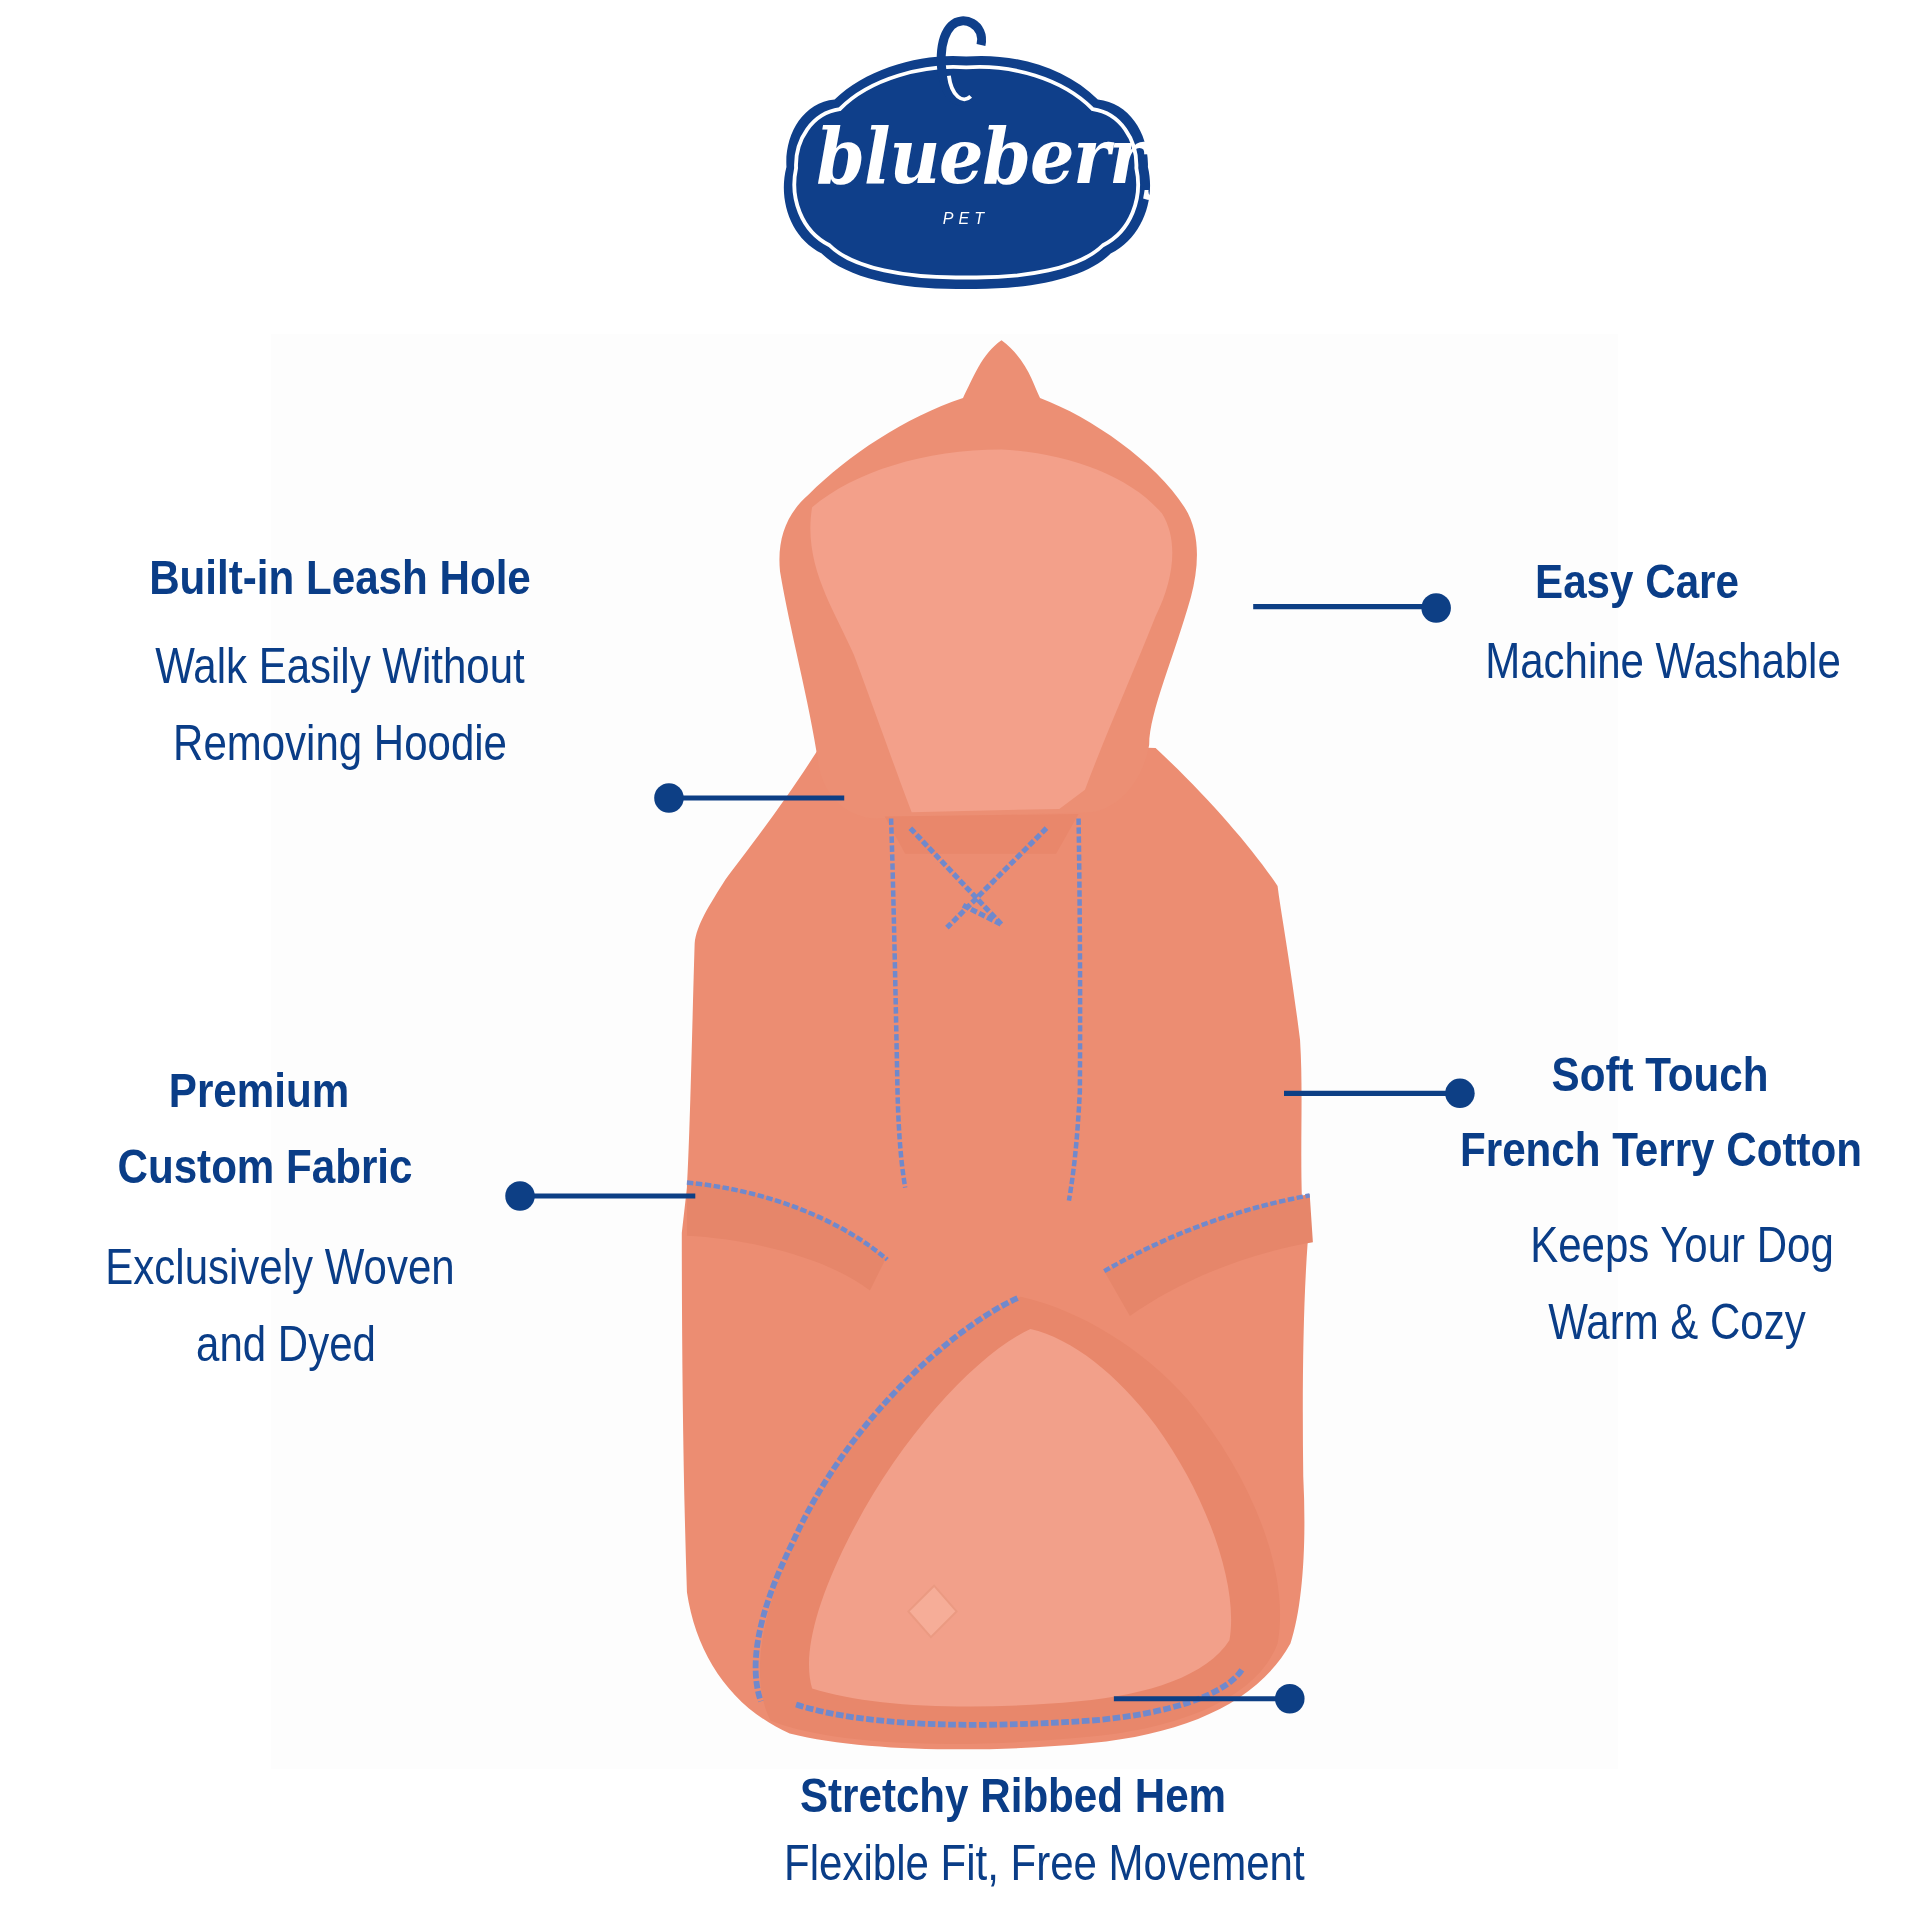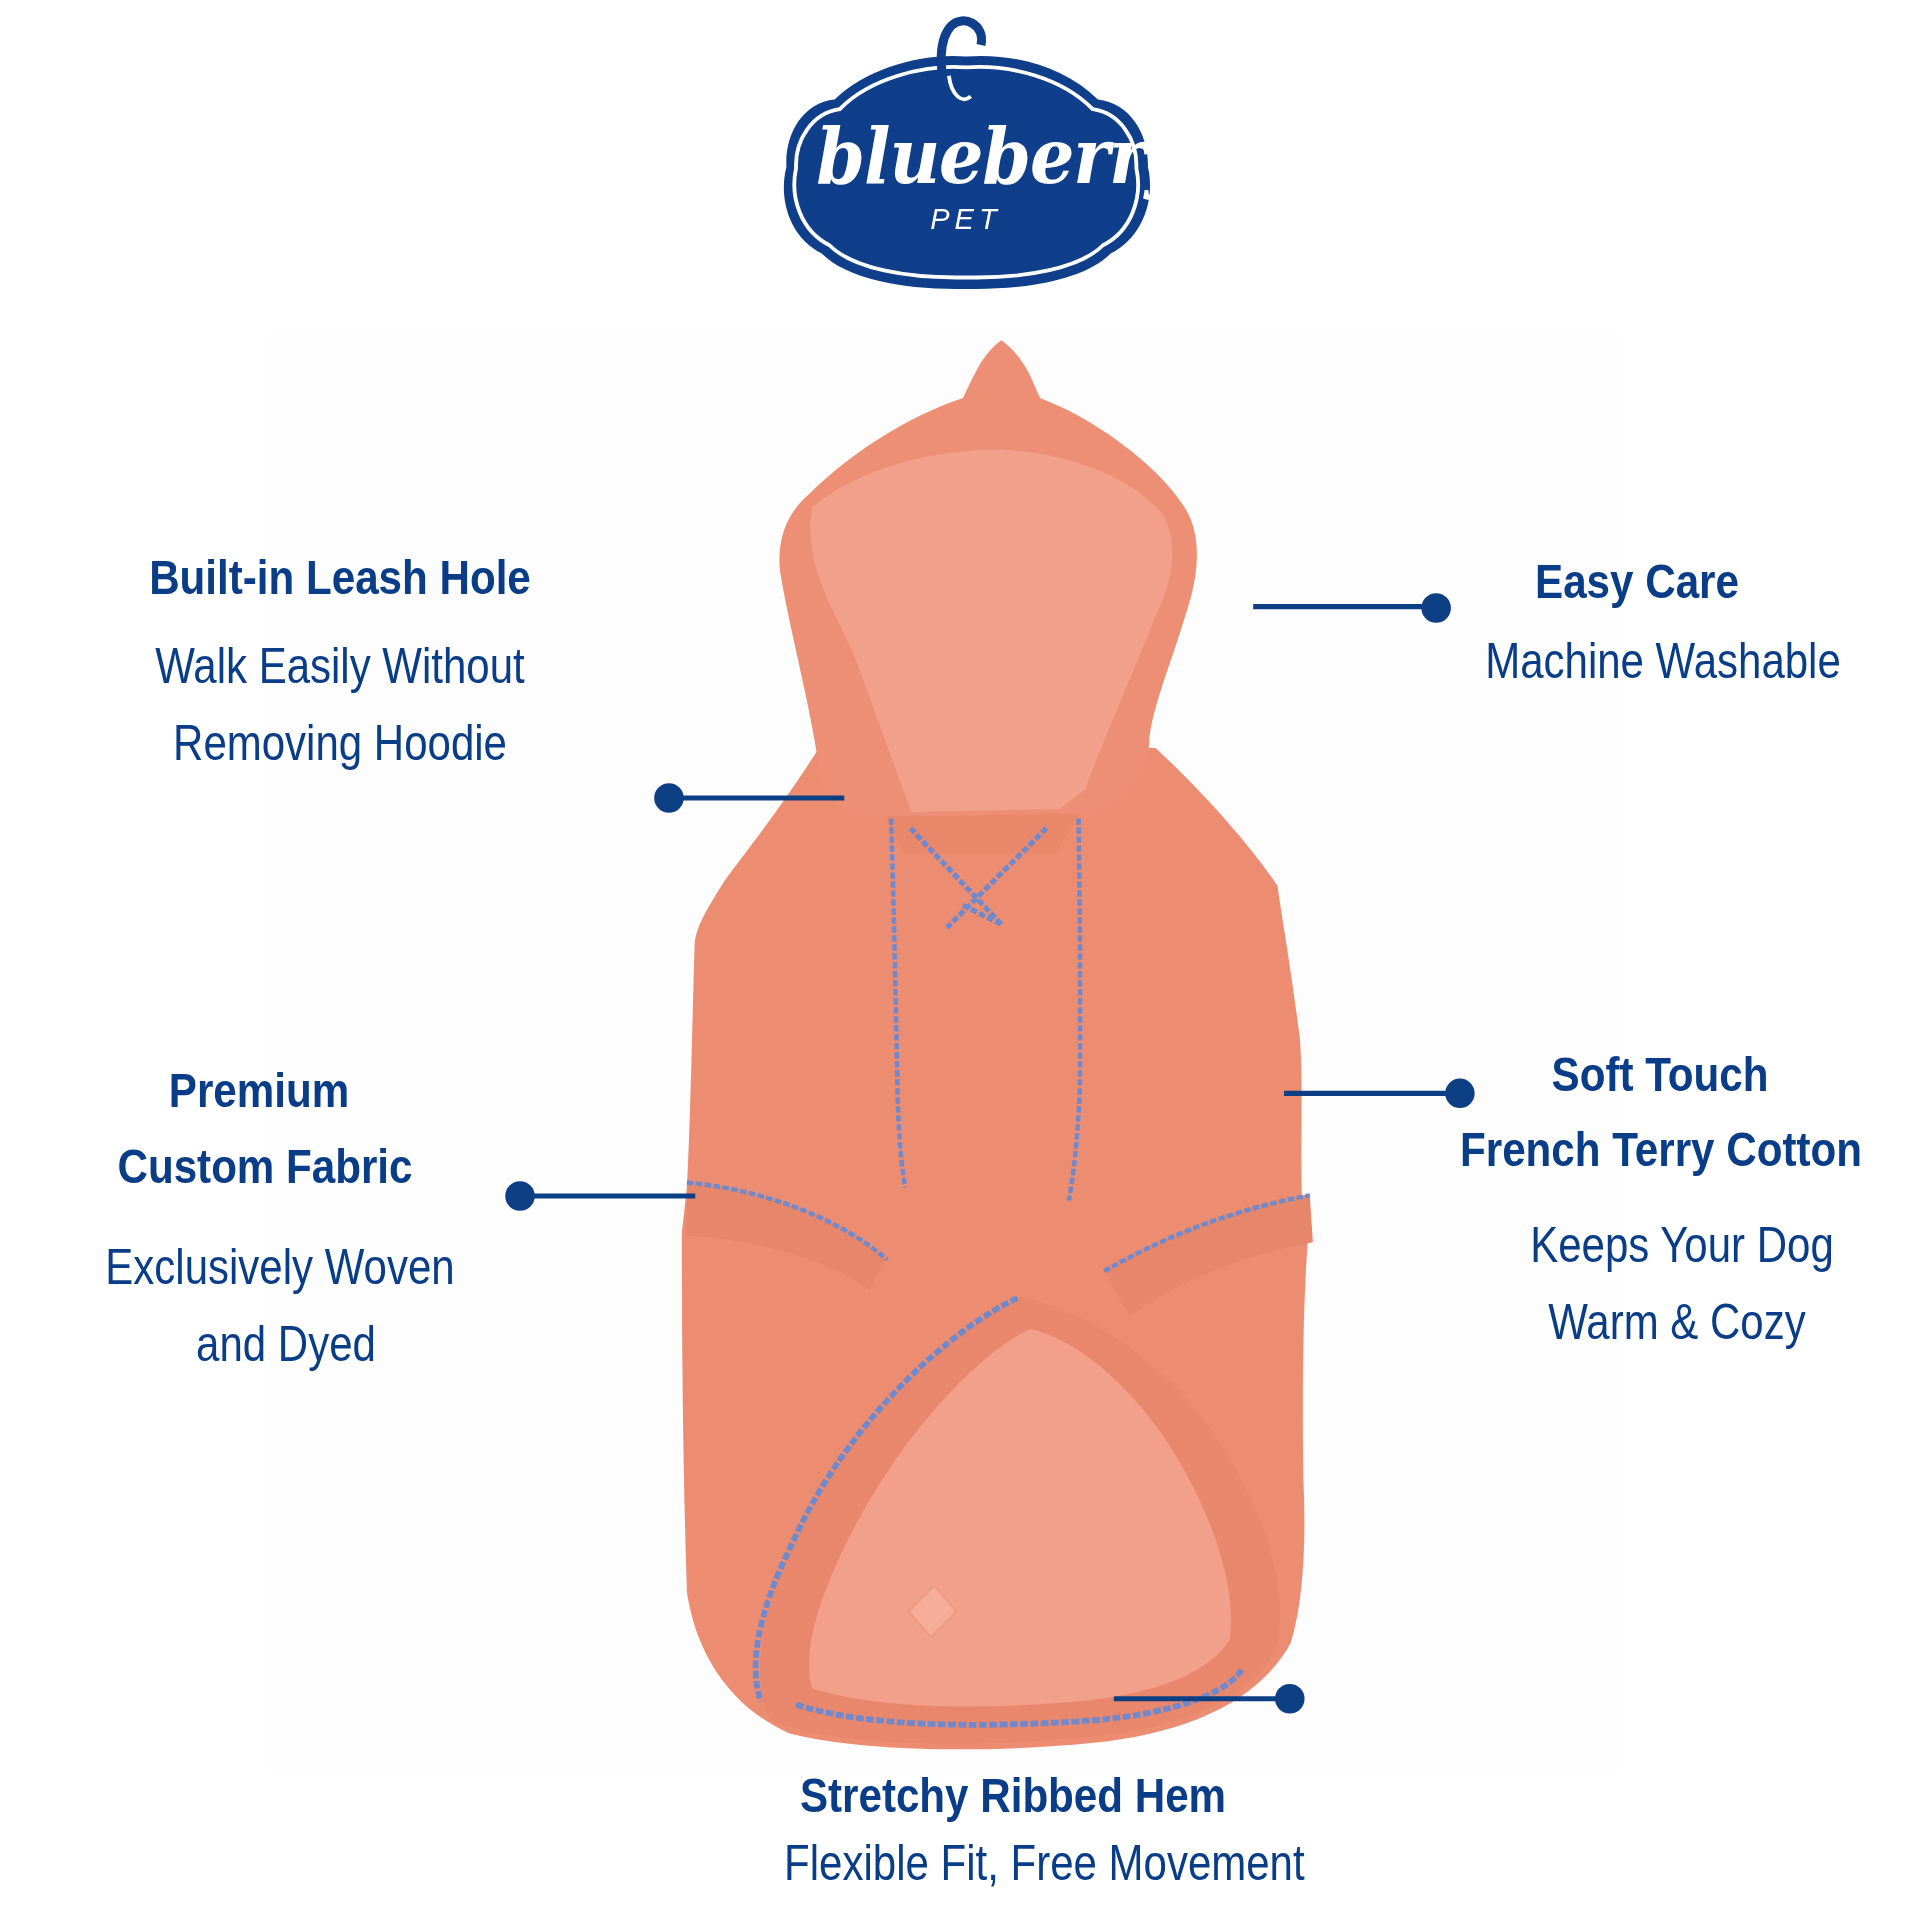--- a/index.html
+++ b/index.html
@@ -7,21 +7,21 @@
          font-family:"Liberation Sans", "DejaVu Sans", sans-serif; }
   .photo-bg { position:absolute; left:271px; top:334px; width:1347px; height:1435px; background:#fdfdfd; }
   svg.art { position:absolute; left:0; top:0; width:1926px; height:1926px; }
   .txt { position:absolute; white-space:nowrap; color:#0a3d87; text-align:center;
          transform-origin:center top; }
   .h { font-weight:700; font-size:49px; line-height:49px; transform:scaleX(0.86); }
   .s { font-weight:400; font-size:50px; line-height:50px; transform:scaleX(0.84); }
   .logo-word { position:absolute; color:#ffffff; font-family:"DejaVu Serif", serif; font-style:italic;
                font-weight:700; font-size:76px; line-height:76px; text-align:center; white-space:nowrap;
                transform:scaleX(0.92); transform-origin:center top; letter-spacing:-1.3px; }
-  .logo-pet { position:absolute; color:#ffffff; font-style:italic; font-size:29px; line-height:24.4px;
+  .logo-pet { position:absolute; color:#ffffff; font-style:italic; font-size:16px; line-height:24.4px;
               letter-spacing:5.1px; text-align:center; white-space:nowrap; }
 </style>
 </head>
 <body>
 
 <div class="photo-bg"></div>
 
 <svg class="art" viewBox="0 0 3000 3000" xmlns="http://www.w3.org/2000/svg">
 
   <g>

